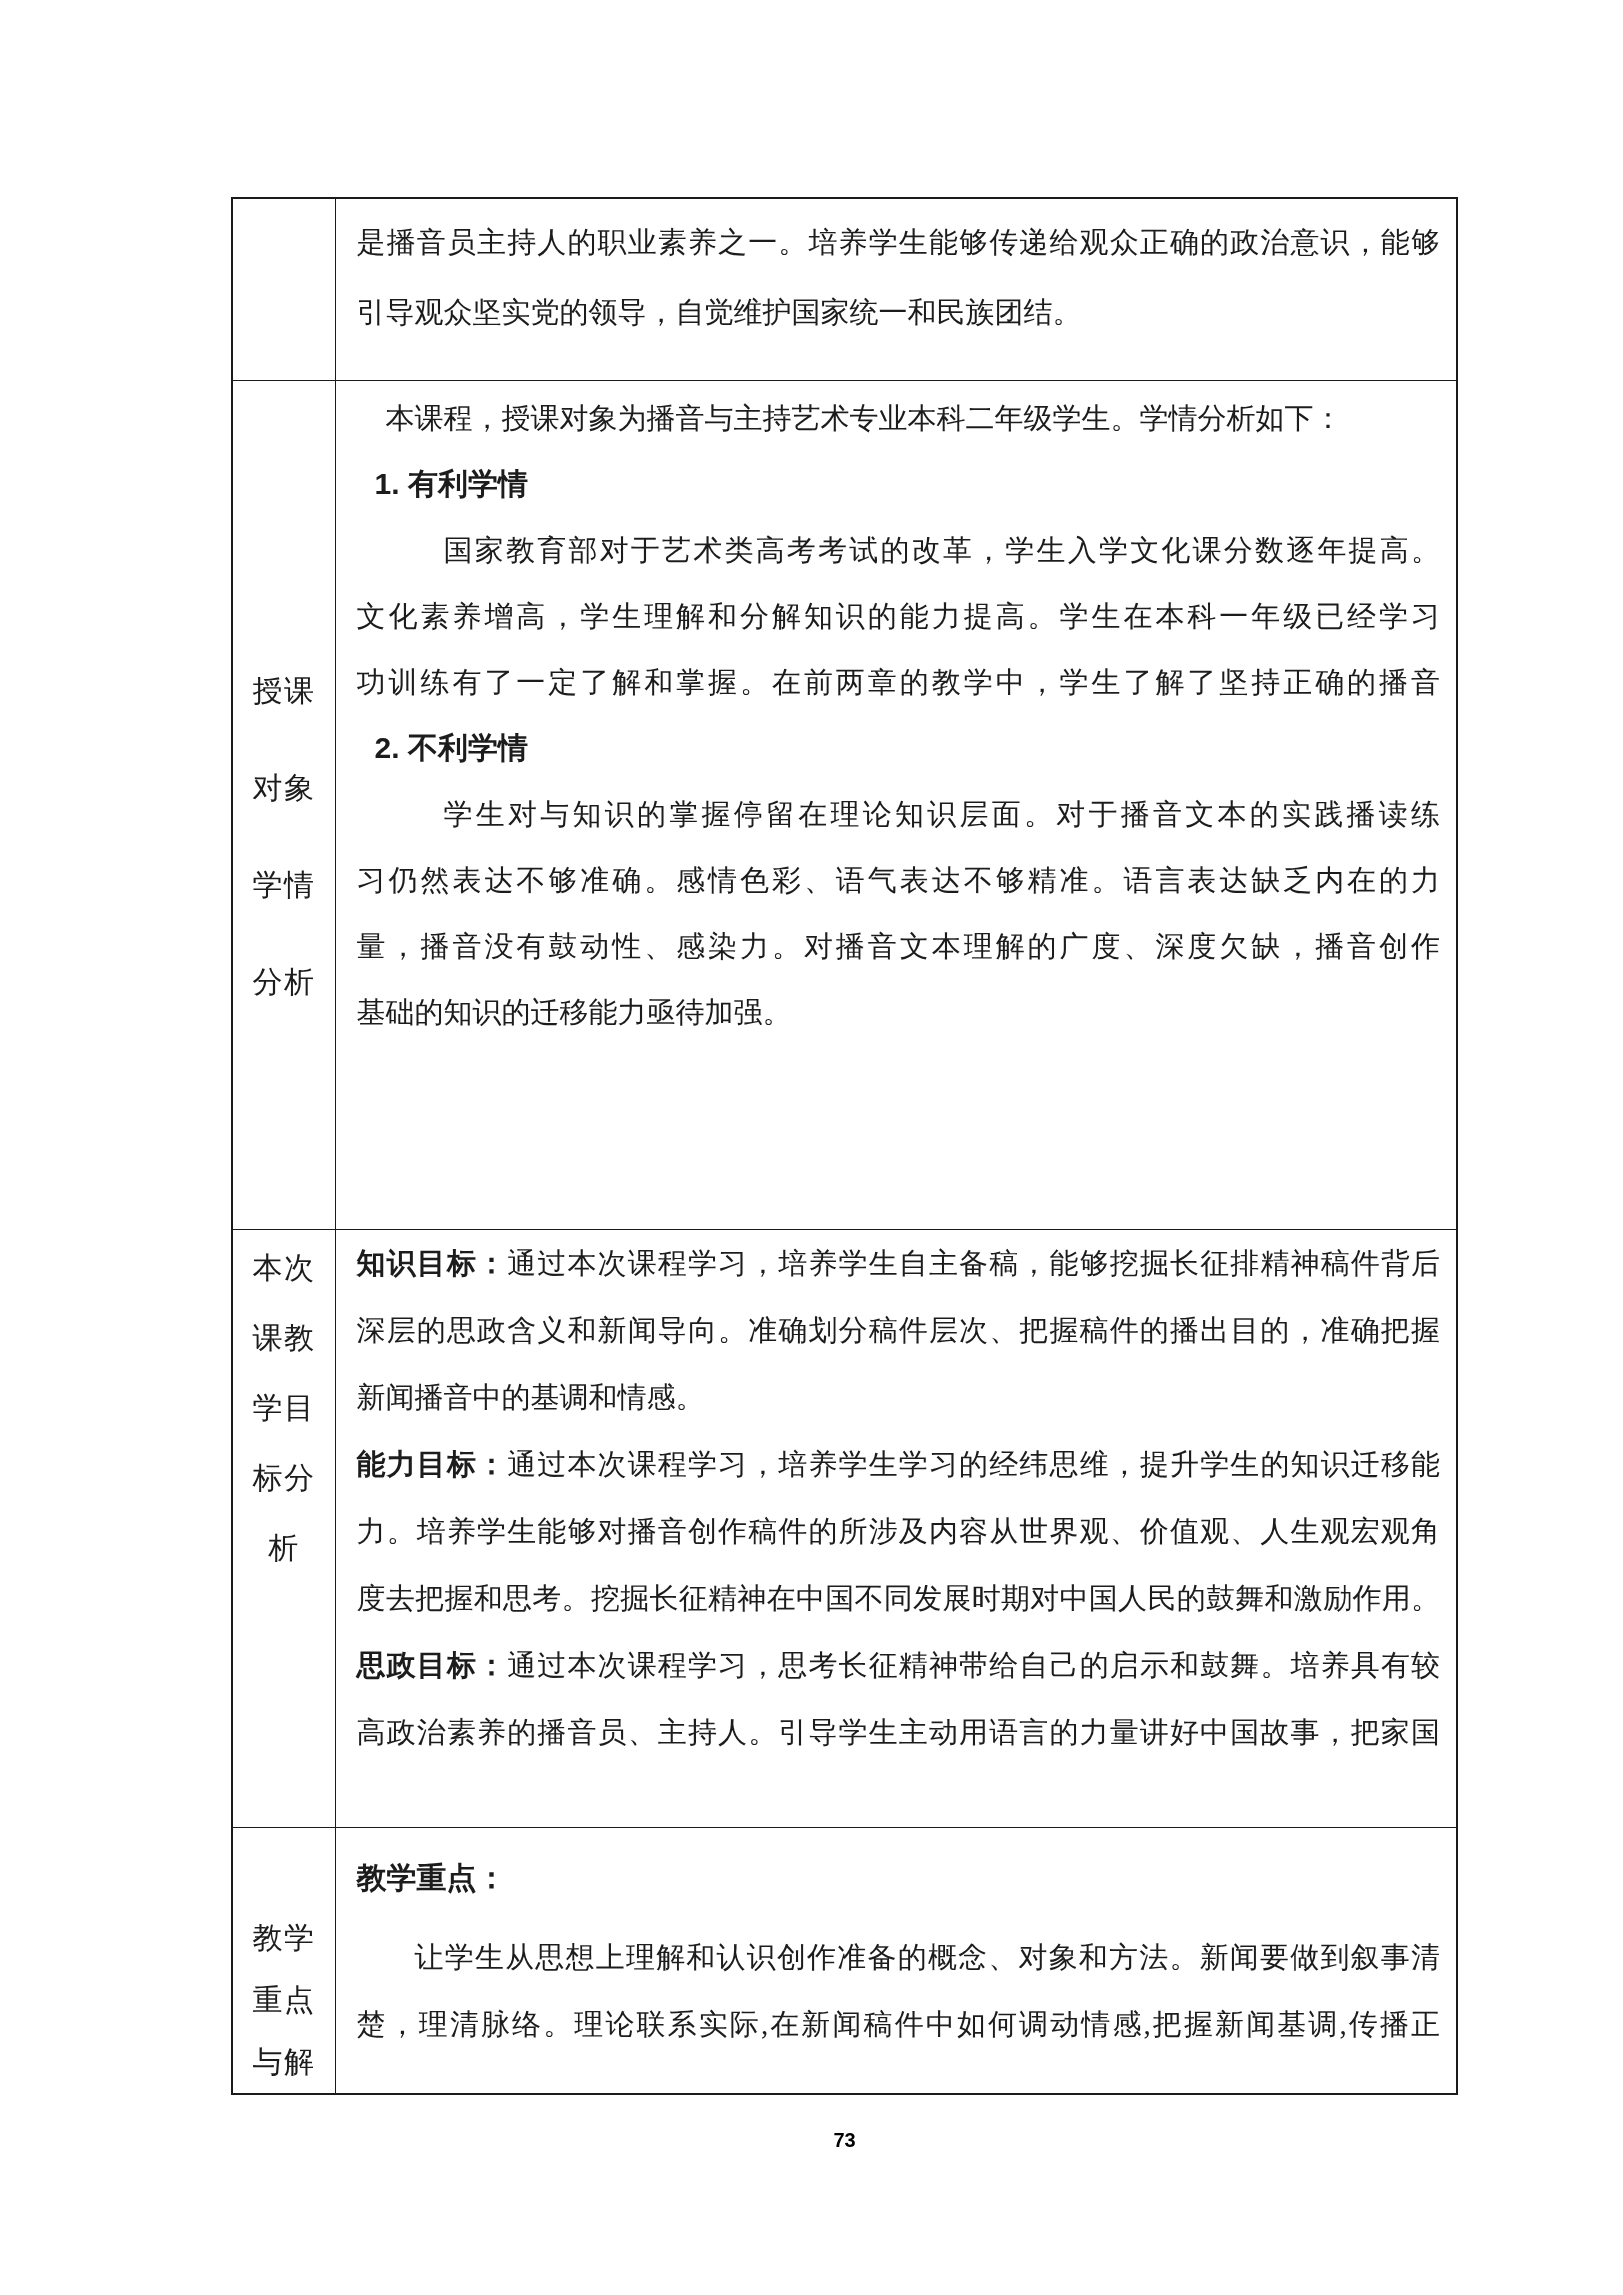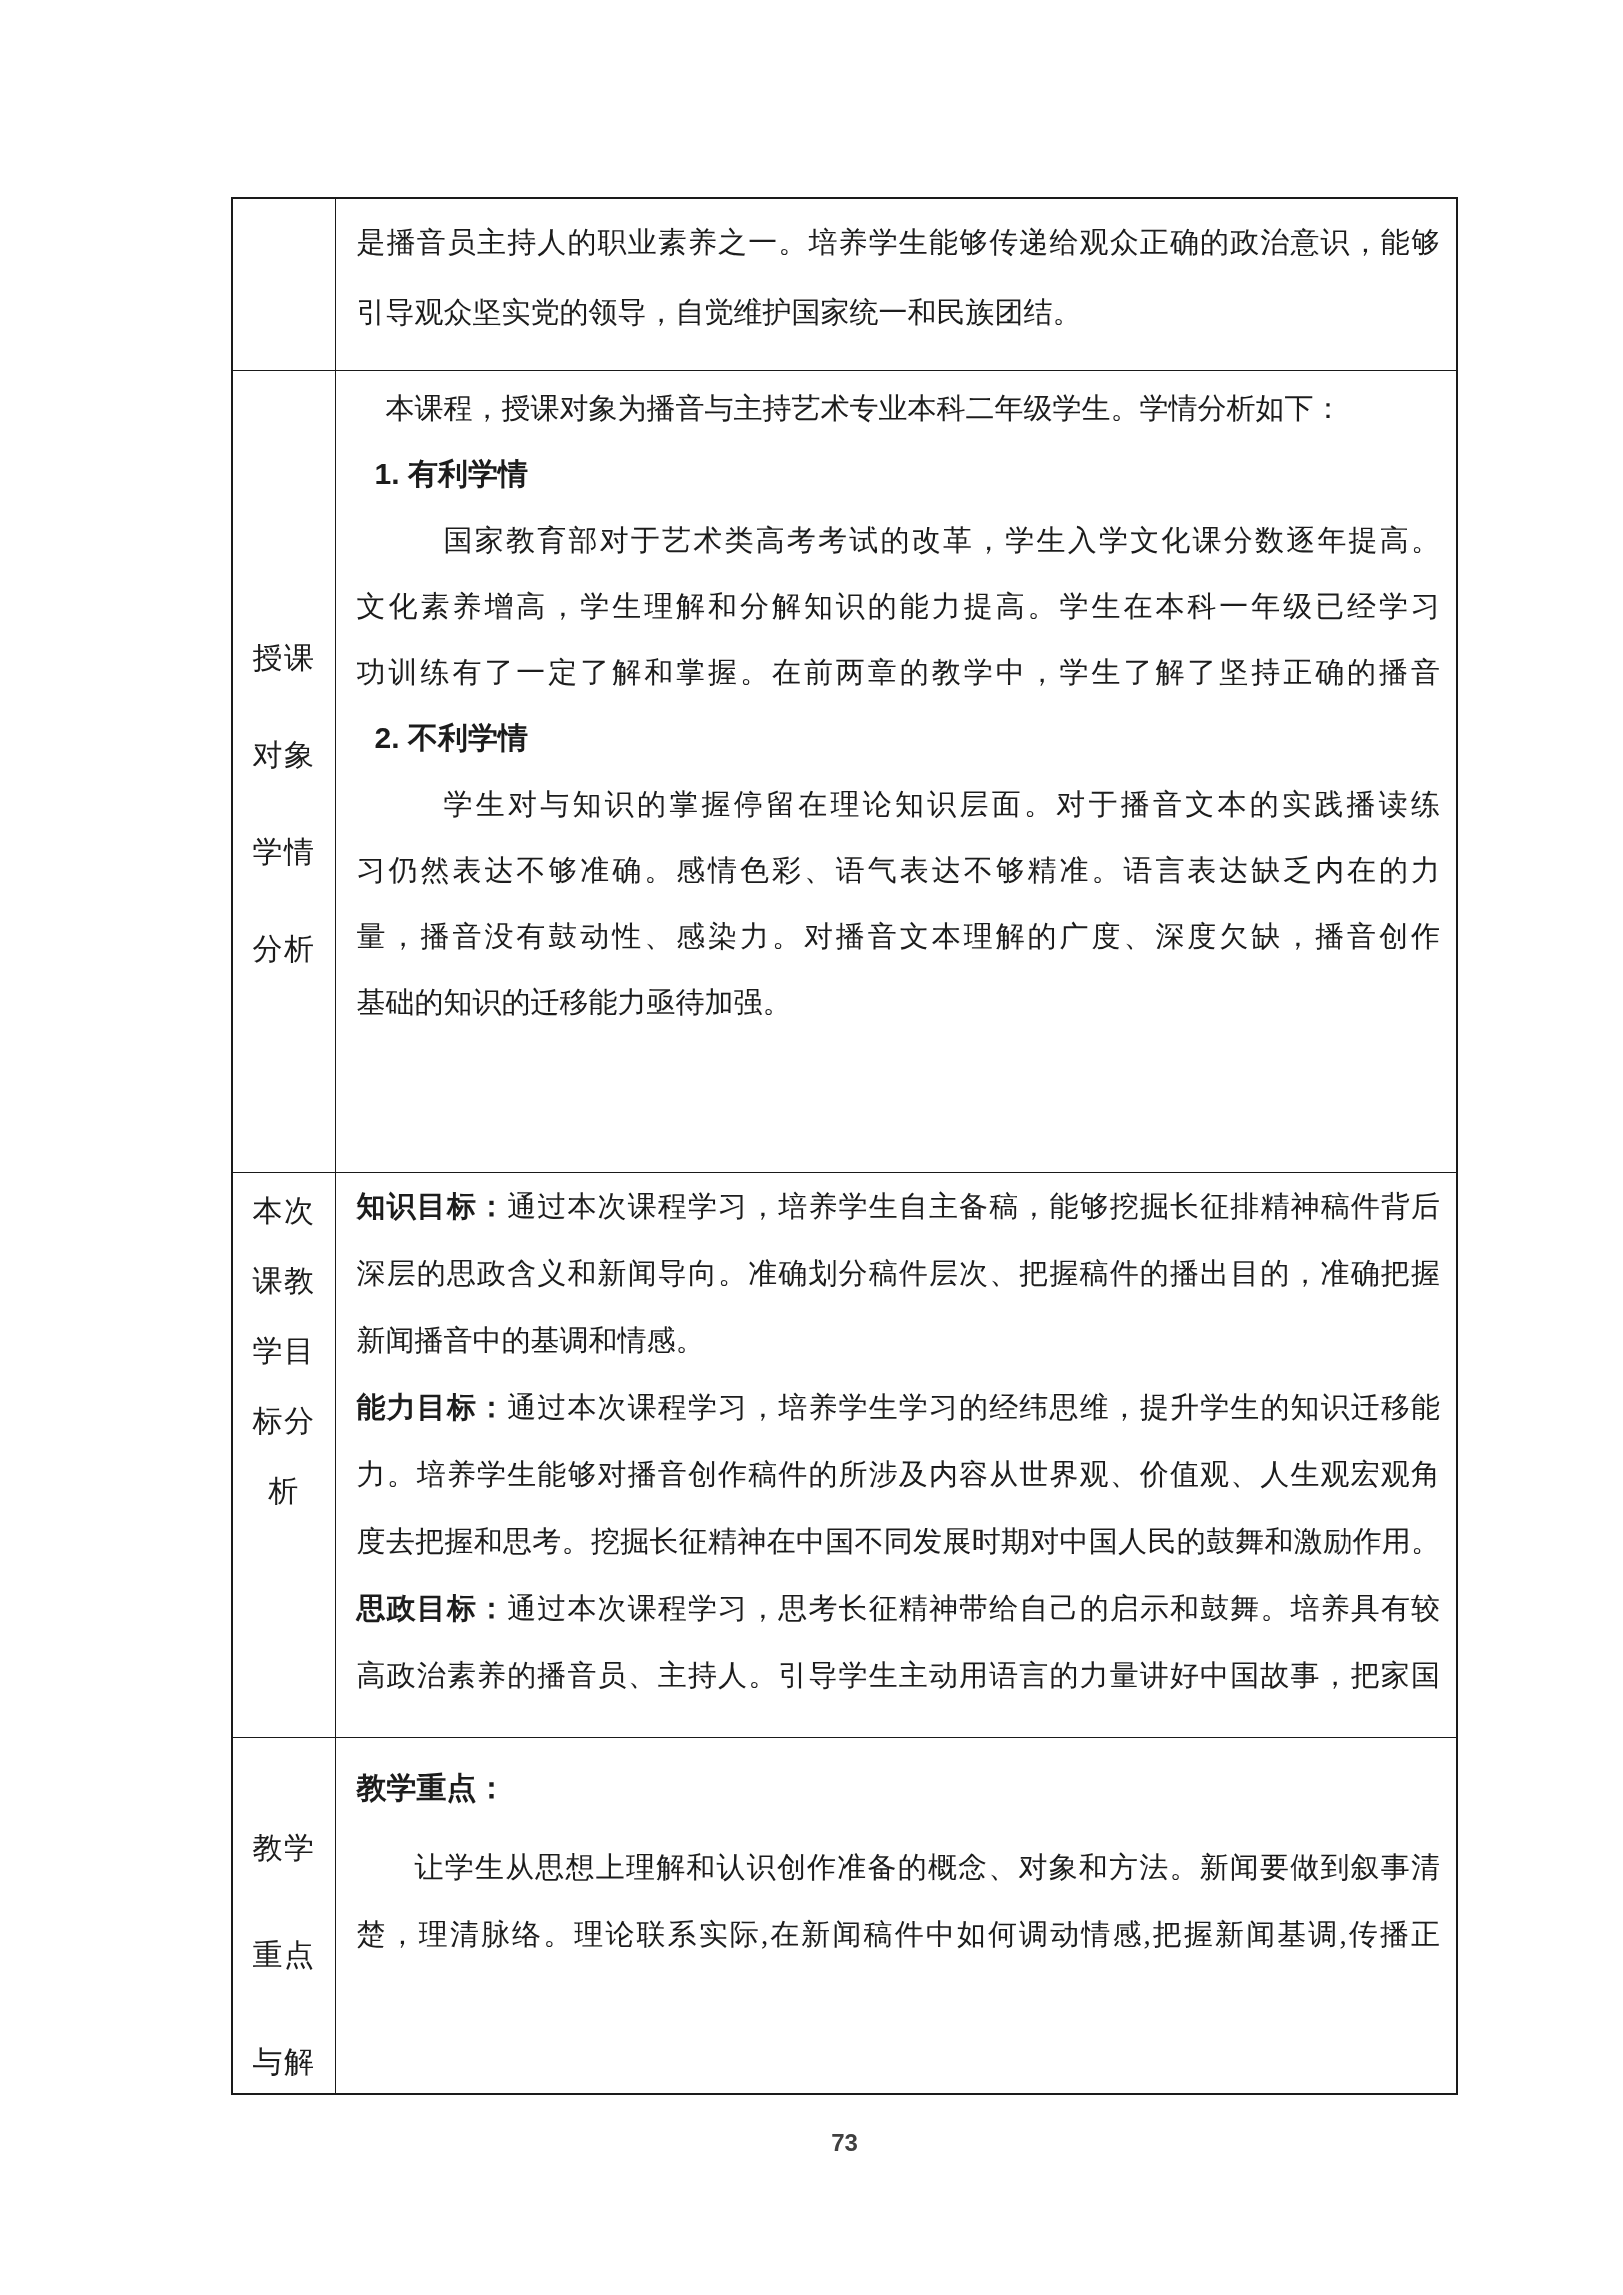--- a/index.html
+++ b/index.html
@@ -24,21 +24,21 @@
   .label-cell{
     width:103px;flex:0 0 103px;border-right:1.6px solid #1a1a1a;
     display:flex;flex-direction:column;align-items:center;
     font-size:30px;letter-spacing:1.6px;
   }
   .label-cell div{text-align:center;width:100%;}
   .labels-r2{padding-top:63px;justify-content:center;}
   .labels-r2 div{line-height:97px;height:97px;}
   .labels-r3{padding-top:3.2px;}
   .labels-r3 div{line-height:70px;height:70px;}
-  .labels-r4{padding-top:79px;gap:45px;}
+  .labels-r4{padding-top:79px;}
   .labels-r4 div{line-height:62px;height:62px;}
   .content-cell{flex:1;padding:0 16px 0 20.6px;overflow:hidden;}
   .ln{
     font-size:29px;line-height:70px;
     text-align:justify;text-align-last:left;
     white-space:normal;
   }
   .r2 .content-cell .ln{line-height:66px;}
   .r3 .content-cell .ln{line-height:67px;}
   .r4 .content-cell .ln{line-height:67px;}
@@ -54,22 +54,22 @@
     font-family:"Liberation Sans","DejaVu Sans",sans-serif;
     font-weight:bold;font-size:30px;
   }
   .bh{
     font-family:"Liberation Sans","DejaVu Sans",sans-serif;
     font-weight:bold;
   }
   .gap-top{margin-top:12.7px;}
   .pageno{
     position:absolute;left:231px;top:2129px;width:1227px;
-    text-align:center;font-size:24px;font-weight:600;
-    font-family:"Liberation Sans","DejaVu Sans",sans-serif;color:#404040;
+    text-align:center;font-size:20px;font-weight:600;
+    font-family:"Liberation Sans","DejaVu Sans",sans-serif;color:#000000;
   }
 </style>
 </head>
 <body>
 
 <div class="page">
   <div class="doc-table">
 
     <div class="row r1">
       <div class="cell label-cell"></div>

